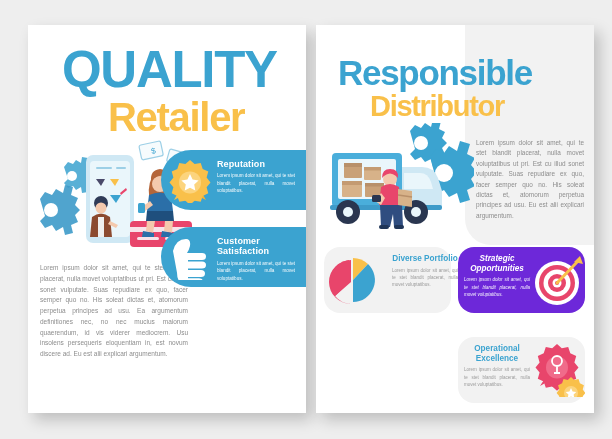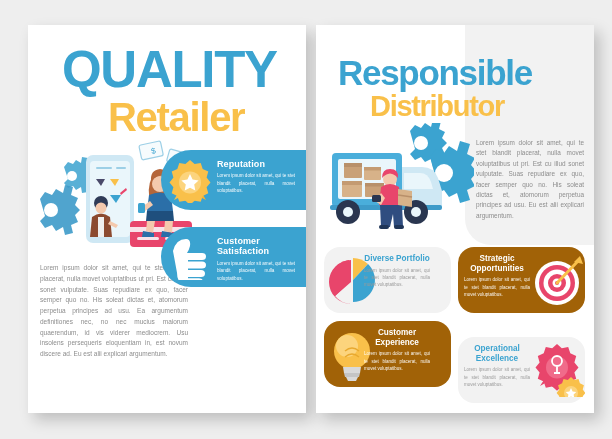--- a/index.html
+++ b/index.html
@@ -67,31 +67,31 @@
   #badge-1{top:125px;}
   #badge-2{top:202px;}
   #badge-3{top:280px;}
   .badge-ico{position:absolute;left:6px;top:8px;width:46px;height:45px;}
   .badge-txt{position:absolute;left:56px;top:9px;width:78px;color:#ffffff;}
   .badge-h{font-size:9px;font-weight:bold;line-height:1.16;letter-spacing:.1px;}
   .badge-p{font-size:4.6px;line-height:1.62;margin-top:3px;text-align:justify;opacity:.95;}
 
   
   .card{position:absolute;width:127px;height:66px;border-radius:16px;z-index:5;}
-  .card.blue{background:#a16207;}
+  .card.blue{background:#6d28d9;font-style:italic;}
   .card.gray{background:#f2f2f2;}
   #card-1{left:8px;top:222px;}
   #card-2{left:142px;top:222px;}
   #card-3{left:8px;top:296px;}
   #card-4{left:142px;top:312px;}
   .card-ico{position:absolute;width:52px;height:54px;top:6px;}
   .card-ico.l{left:3px;}
   .card-ico.r{right:0px;}
   .card-txt{position:absolute;top:7px;width:66px;}
-  .card-txt.right-of-ico{left:40px;}
+  .card-txt.right-of-ico{left:68px;}
   .card-txt.left-of-ico{left:6px;}
   .card-h{font-size:8.2px;font-weight:bold;line-height:1.18;text-align:center;}
   .card-p{font-size:4.5px;line-height:1.6;margin-top:3px;text-align:justify;}
   .blue .card-h{color:#ffffff;} .blue .card-p{color:#ffffff;opacity:.95;}
   .gray .card-h{color:#3ba3d0;} .gray .card-p{color:#9a9a9a;}
 </style>
 </head>
 <body>
 
 <div class="stage">
@@ -260,34 +260,20 @@
         <circle cx="24" cy="30" r="2" fill="#e8456b"></circle>
         <path d="M24 30 L46 7" stroke="#f9c04a" stroke-width="3" stroke-linecap="round"></path>
         <path d="M47 3 l3 8 -9 -2z" fill="#f9c04a"></path>
       </svg>
       <div class="card-txt left-of-ico">
         <div class="card-h">Strategic Opportunities</div>
         <div class="card-p">Lorem ipsum dolor sit amet, qui te stet blandit placerat, nulla movet voluptatibus.</div>
       </div>
     </div>
 
-    <div class="card blue" id="card-3">
-      <svg class="card-ico l" viewBox="0 0 52 54">
-        <circle cx="25" cy="24" r="18" fill="#f9c04a"></circle>
-        <circle cx="20" cy="19" r="11" fill="#fcd47d"></circle>
-        <path d="M16 40 l18 0 -1 6 -16 0z" fill="#d9d9d9"></path>
-        <path d="M17 46 l16 0 -1 4 -14 0z" fill="#c4c4c4"></path>
-        <path d="M19 50 l12 0 -2 4 -8 0z" fill="#d9d9d9"></path>
-        <path d="M18 24 q7 -6 14 0 M18 30 q7 -6 14 0" stroke="#e8a92f" stroke-width="1.4" fill="none"></path>
-      </svg>
-      <div class="card-txt right-of-ico">
-        <div class="card-h">Customer Experience</div>
-        <div class="card-p">Lorem ipsum dolor sit amet, qui te stet blandit placerat, nulla movet voluptatibus.</div>
-      </div>
-    </div>
 
     <div class="card gray" id="card-4">
       <svg class="card-ico r" viewBox="0 0 52 54">
         <path d="M18 26 l7 4 -5 14 -6 -5 -7 4z" fill="#e8456b"></path>
         <path d="M30 26 l-7 4 5 14 6 -5 7 4z" fill="#c93558"></path>
         <path d="M24 1 l4.8 4.3 6.4 -1.2 2.1 6.2 5.9 2.8 -1.8 6.3 4.1 5 -4.1 5 1.8 6.3 -5.9 2.8 -2.1 6.2 -6.4 -1.2 -4.8 4.3 -4.8 -4.3 -6.4 1.2 -2.1 -6.2 -5.9 -2.8 1.8 -6.3 -4.1 -5 4.1 -5 -1.8 -6.3 5.9 -2.8 2.1 -6.2 6.4 1.2z" fill="#e8456b"></path>
         <circle cx="24" cy="24.4" r="11" fill="#f06b8a"></circle>
         <path d="M19 18 a5 5 0 1 0 10 0 a5 5 0 1 0 -10 0 M24 23 l0 7 M21 30 l6 0" stroke="#ffffff" stroke-width="1.8" fill="none"></path>
         <path d="M38 34 l3.2 2.9 4.3 -.8 1.4 4.2 4 1.9 -1.2 4.3 2.7 3.4 -2.7 3.4 1.2 4.3 -4 1.9 -1.4 4.2 -4.3 -.8 -3.2 2.9 -3.2 -2.9 -4.3 .8 -1.4 -4.2 -4 -1.9 1.2 -4.3 -2.7 -3.4 2.7 -3.4 -1.2 -4.3 4 -1.9 1.4 -4.2 4.3 .8z" fill="#f9c04a"></path>
         <circle cx="38" cy="50" r="7" fill="#fcd47d"></circle>

